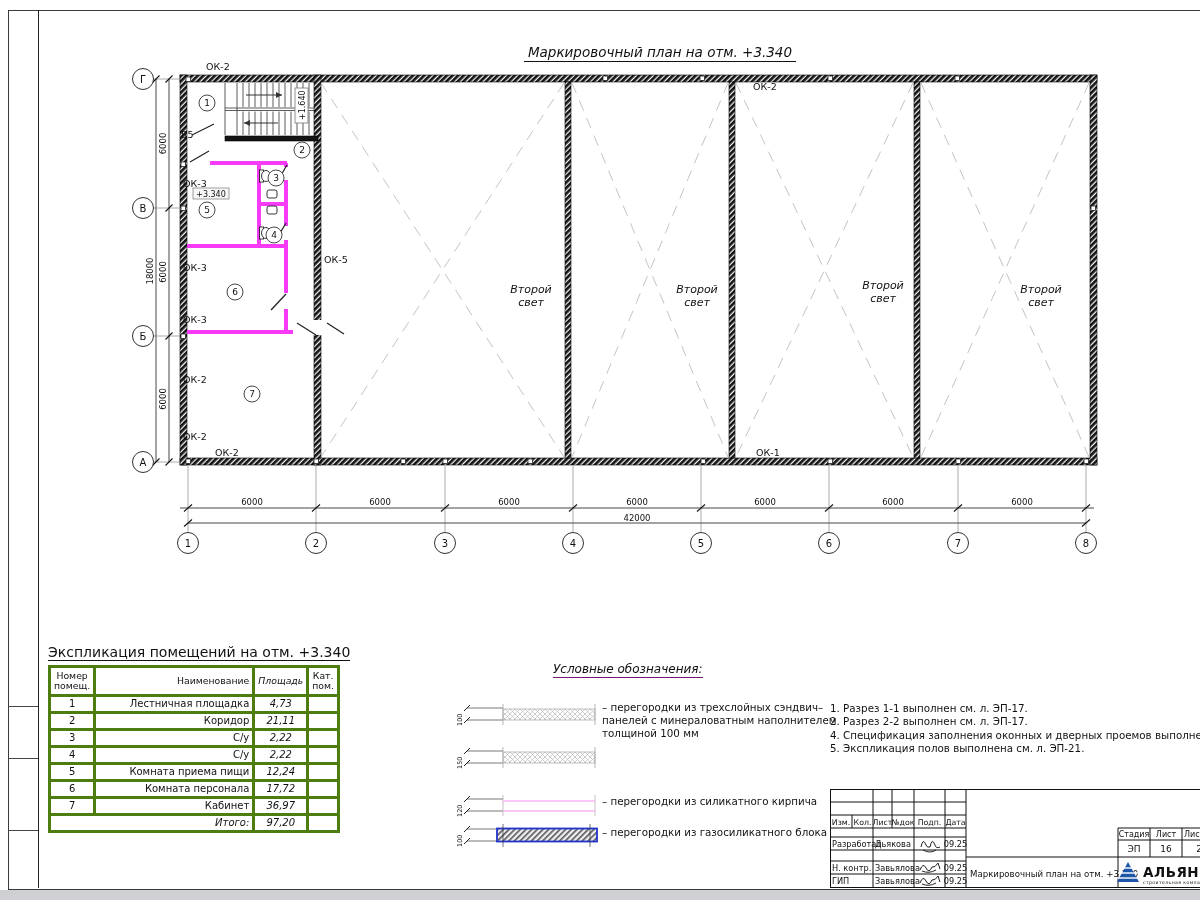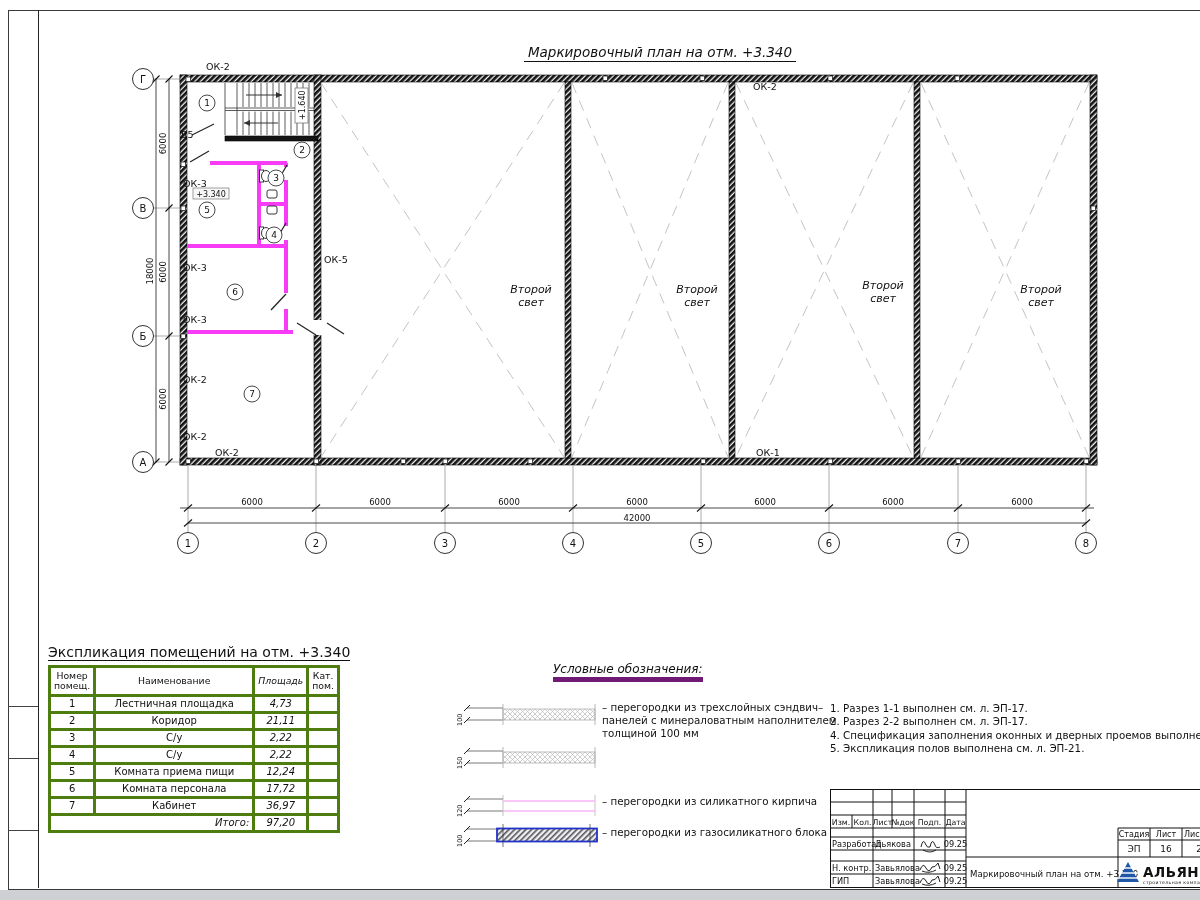--- a/index.html
+++ b/index.html
@@ -15,28 +15,28 @@
   
   #plan-title{left:440px;top:44px;width:440px;text-align:center;font-size:13.5px;font-style:italic;}
   #plan-title span{border-bottom:1px solid #111;padding:0 4px 1px 4px;}
   
   #expl{left:48px;top:642px;width:292px;}
   #expl .t-title{display:inline-block;font-size:14px;border-bottom:1.4px solid #111;margin-bottom:4px;white-space:nowrap;}
   #expl table{border-collapse:collapse;table-layout:fixed;}
   #expl th,#expl td{border:3px solid #4d7c0f;font-weight:normal;font-size:10px;padding:0 3px;height:14px;line-height:1.05;}
   #expl th{font-size:9.3px;text-align:center;}
   #expl .c-num{width:30px;text-align:center;}
-  #expl .c-name{width:168px;text-align:center;}
+  #expl .c-name{width:168px;text-align:right;}
   #expl .c-area{width:42px;text-align:center;font-style:italic;}
   #expl .c-cat{width:20px;margin-top:44px;}
   #expl .hrow th{height:26px;}
   #expl .total-lbl{text-align:right;font-style:italic;}
   
   #legend{left:455px;top:656px;width:410px;height:230px;}
-  #legend .l-title{position:absolute;left:98px;top:6px;font-size:12px;font-style:italic;border-bottom:5px solid #701a75;padding-bottom:1px;}
+  #legend .l-title{position:absolute;left:98px;top:6px;font-size:12px;font-style:italic;border-bottom:1px solid #701a75;padding-bottom:1px;}
   .litem-text{position:absolute;left:147px;width:255px;font-size:10.3px;line-height:1.28;}
   
   #notes{left:830px;top:702px;width:350px;font-size:10.3px;line-height:13.3px;white-space:nowrap;}
   
   .nosel{user-select:none;}
 </style>
 </head>
 <body>
 
 <div id="sheet" class="nosel">

